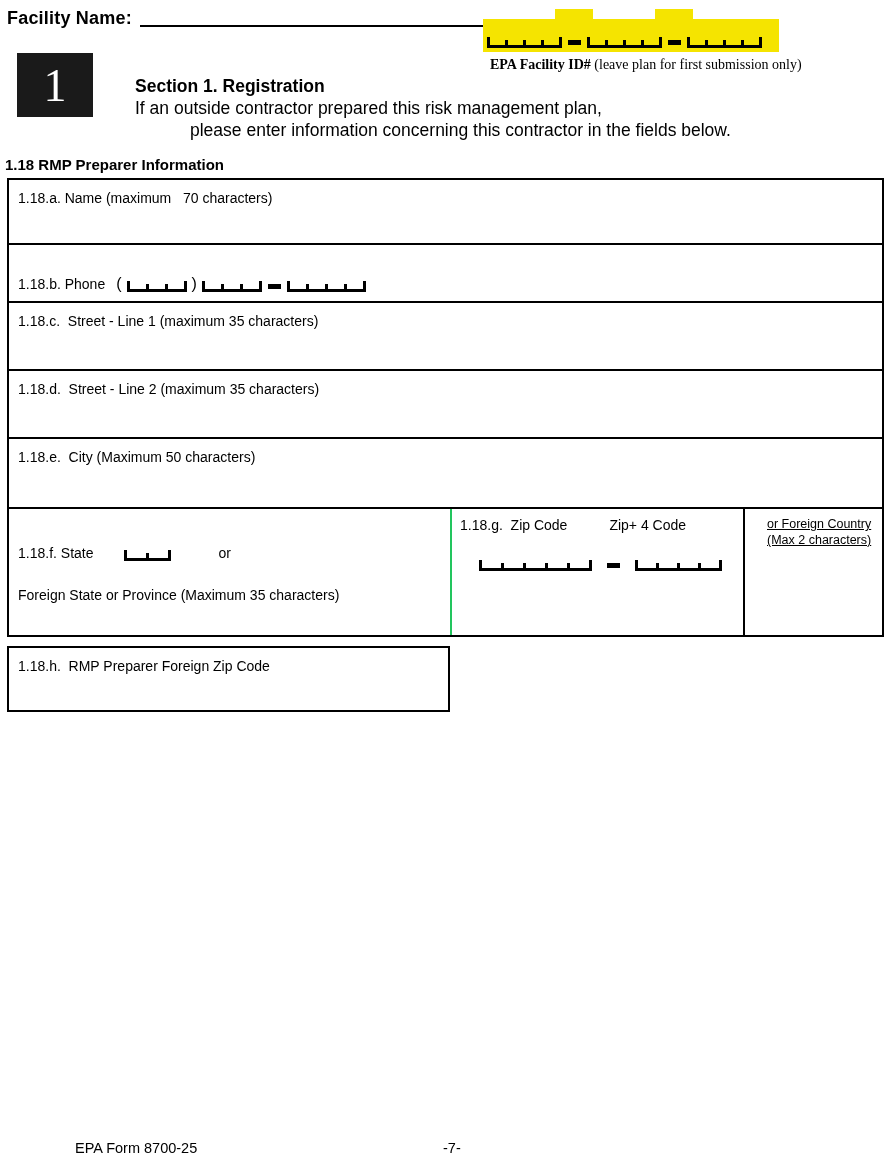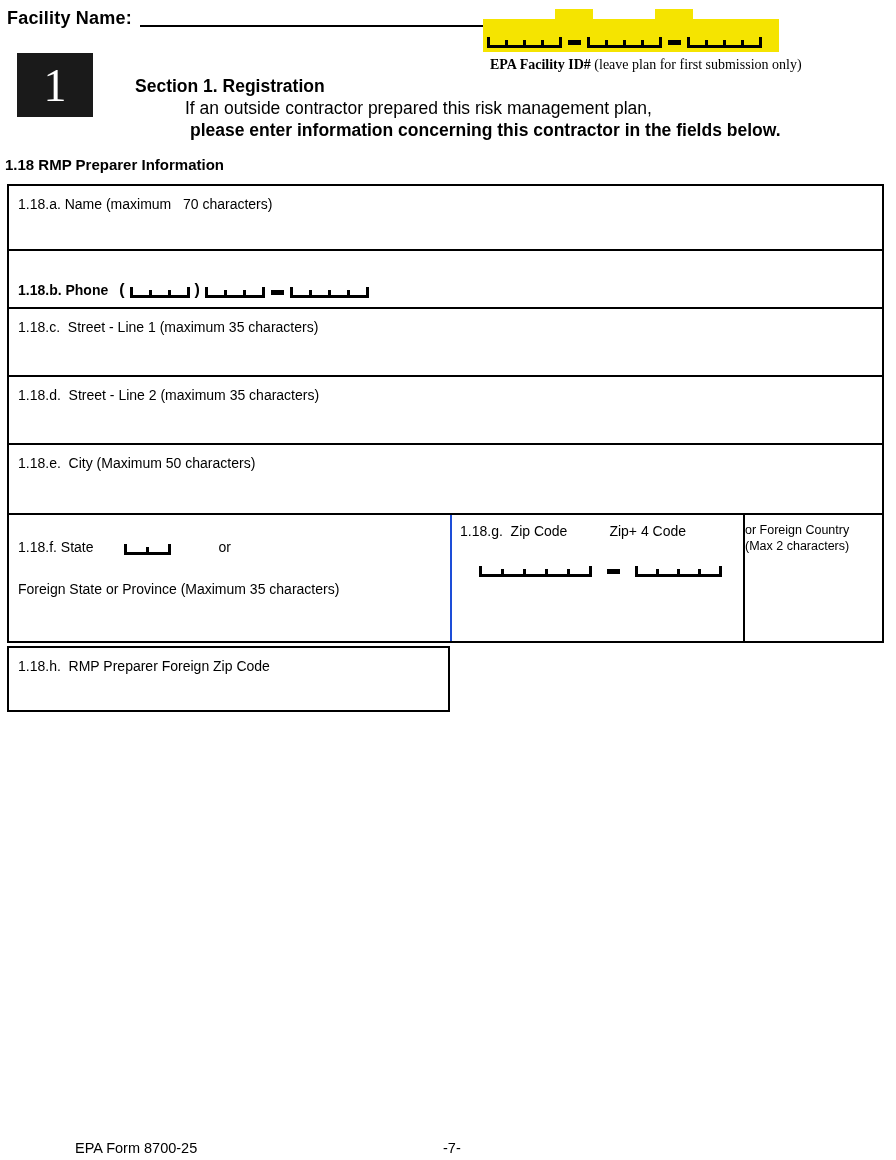--- a/index.html
+++ b/index.html
@@ -52,49 +52,49 @@
   .id-caption b{font-weight:bold;}
   
   .section-banner{position:absolute;left:17px;top:53px;display:flex;}
   .section-box{
     width:76px;height:64px;background:#1a1a1a;
     display:flex;align-items:center;justify-content:center;
     color:#fff;font-family:"Liberation Serif", serif;font-size:46px;
   }
   .section-text{margin-left:42px;padding-top:22px;font-size:17.5px;line-height:22px;}
   .section-title{font-weight:bold;}
-  .section-line1{margin-left:50px;}
-  .section-line2{margin-left:55px;font-weight:bold;}
+  .section-line1{}
+  .section-line2{margin-left:55px;}
   
   .subsection-title{position:absolute;left:5px;top:156px;font-size:15px;font-weight:bold;}
   .grid{
-    position:absolute;left:7px;top:184px;width:877px;
+    position:absolute;left:7px;top:178px;width:877px;
     border:2px solid #000;box-sizing:border-box;
   }
   .row{border-top:2px solid #000;box-sizing:border-box;position:relative;}
   .row.first{border-top:none;}
   .lbl{font-size:14px;white-space:pre-wrap;}
   .row-a{height:63px;padding:9px 0 0 9px;}
-  .row-b{height:58px;display:flex;align-items:baseline;padding-left:9px;padding-top:30px;box-sizing:border-box;font-weight:bold;}
+  .row-b{height:58px;display:flex;align-items:baseline;padding-left:9px;padding-top:30px;box-sizing:border-box;}
   .row-b .paren{font-size:16px;margin:0 5px;}
   .row-b .lbl{margin-right:6px;}
   .row-c,.row-d{height:68px;padding:9px 0 0 9px;}
   .row-e{height:70px;padding:9px 0 0 9px;}
   .row-fg{height:128px;display:flex;}
-  .cell-f{width:443px;border-right:2px solid #1d4ed8;box-sizing:border-box;padding:24px 0 0 9px;}
+  .cell-f{width:443px;border-right:2px solid #22c55e;box-sizing:border-box;padding:36px 0 0 9px;}
   .f-line1{display:flex;align-items:baseline;}
   .f-line1 .comb{margin-left:30px;}
   .f-or{font-weight:normal;font-size:14px;margin-left:48px;}
   .f-line2{margin-top:26px;}
   .cell-g{width:293px;border-right:2px solid #000;box-sizing:border-box;padding:8px 0 0 8px;}
   .g-head{display:flex;align-items:baseline;}
   .g-zip4-label{margin-left:42px;}
   .g-combs{display:flex;align-items:baseline;margin-top:26px;margin-left:19px;}
   .g-combs .comb-dash{margin:0 15px;margin-bottom:8px;}
-  .cell-fc{flex:1;padding:7px 0 0 0;font-size:12.5px;line-height:16px;}
+  .cell-fc{flex:1;padding:7px 0 0 22px;font-size:12.5px;line-height:16px;text-decoration:underline;}
   
   .row-h{
     position:absolute;left:7px;top:646px;width:443px;height:66px;
     border:2px solid #000;box-sizing:border-box;padding:9px 0 0 9px;
   }
   
   .footer{position:absolute;top:1140px;left:0;width:100%;font-size:14.5px;}
   .footer .form-no{position:absolute;left:75px;}
   .footer .page-no{position:absolute;left:443px;}
 </style>

